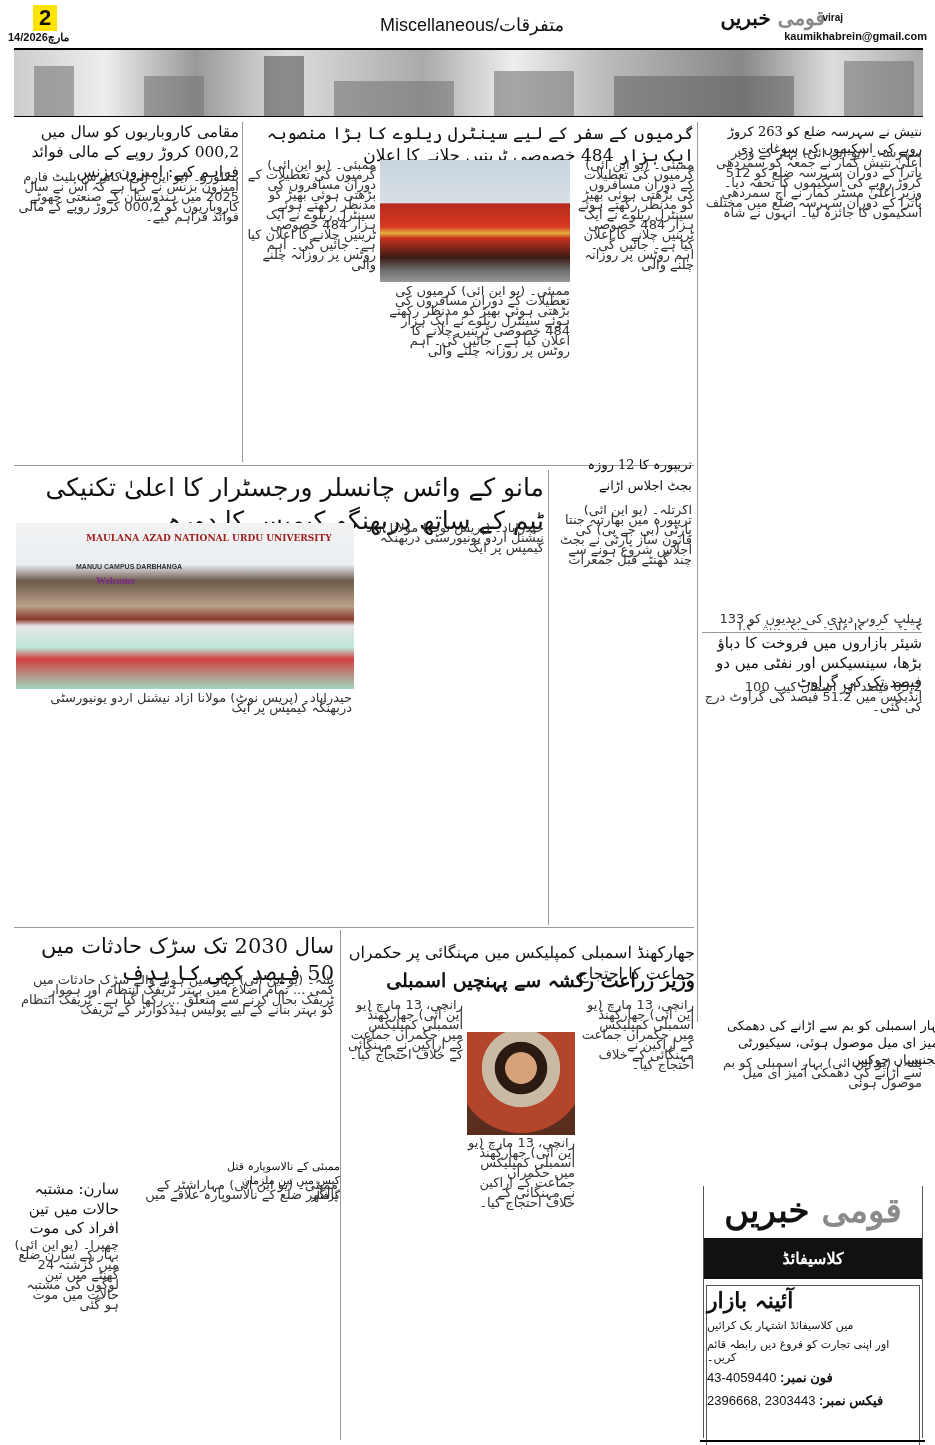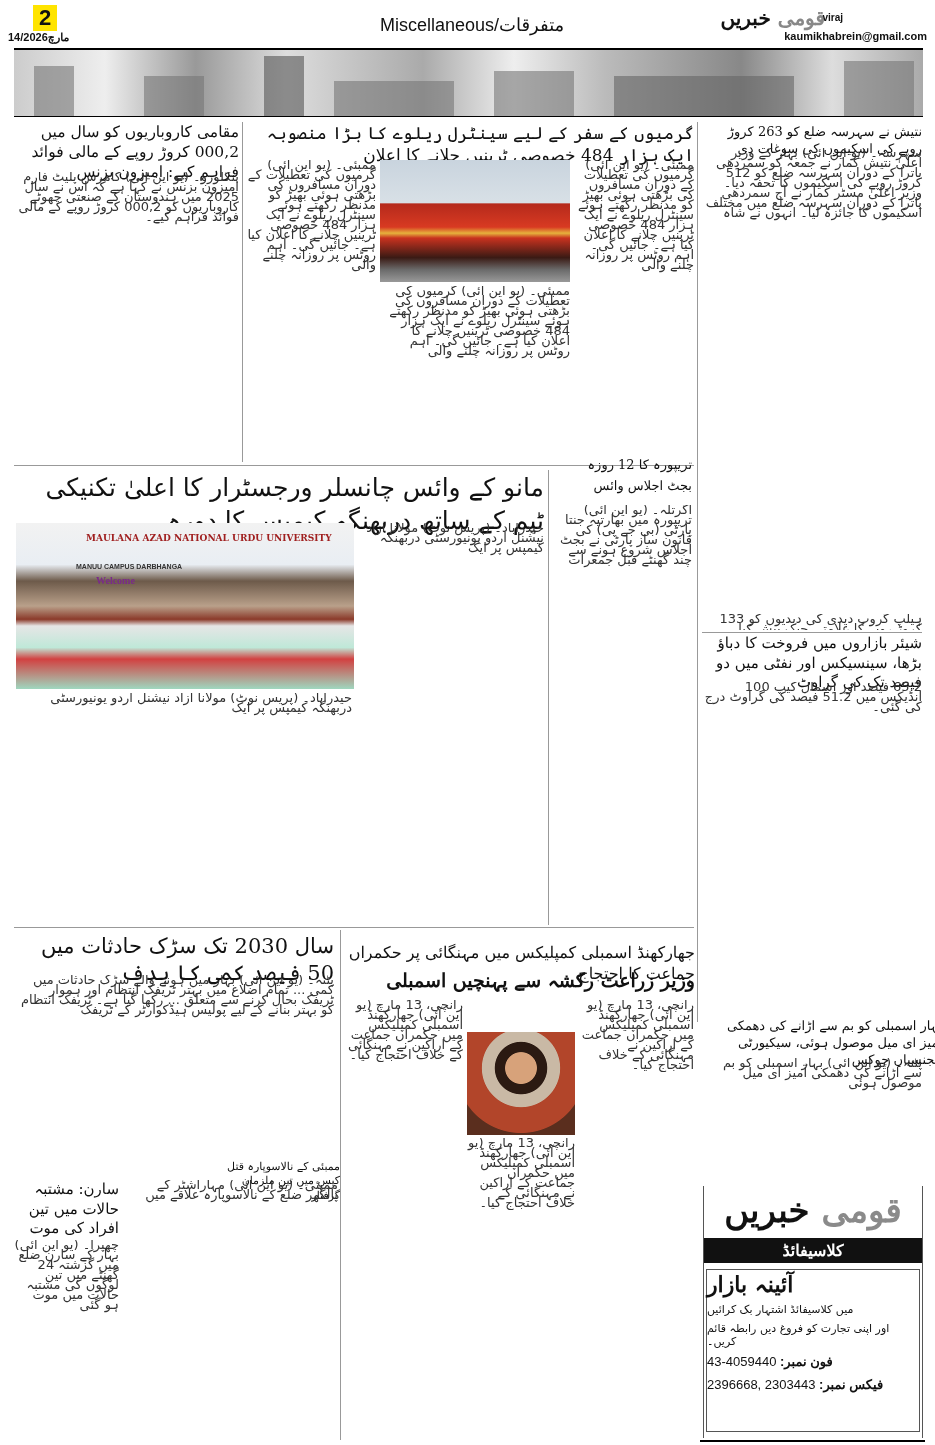--- a/index.html
+++ b/index.html
@@ -70,21 +70,21 @@
 <div class="abs photo meeting" style="left:16px;top:523px;width:338px;height:166px">
   <div style="position:absolute;left:70px;top:10px;font:bold 9px 'DejaVu Serif',serif;color:#a02020">MAULANA AZAD NATIONAL URDU UNIVERSITY</div>
   <div style="position:absolute;left:60px;top:40px;font:bold 7px 'Liberation Sans',sans-serif;color:#333">MANUU CAMPUS DARBHANGA</div>
   <div style="position:absolute;left:80px;top:52px;font:bold 10px 'Liberation Serif',serif;color:#7a2a8a">Welcome</div>
 </div>
 <div class="abs rtl body-text" style="left:356px;top:523px;width:188px;height:400px">حیدرآباد۔ (پریس نوٹ) مولانا آزاد نیشنل اردو یونیورسٹی دربھنگہ کیمپس پر ایک</div>
 <div class="abs rtl body-text" style="left:14px;top:693px;width:338px;height:230px">حیدرآباد۔ (پریس نوٹ) مولانا آزاد نیشنل اردو یونیورسٹی دربھنگہ کیمپس پر ایک</div>
 
 <div class="abs col-rule" style="left:548px;top:470px;height:455px"></div>
 <div class="abs rtl hl" style="left:552px;top:457px;width:140px;font-size:13px;font-weight:normal">تریپورہ کا 12 روزہ</div>
-<div class="abs rtl hl" style="left:552px;top:478px;width:140px;font-size:13px;font-weight:normal">بجٹ اجلاس وائس</div>
+<div class="abs rtl hl" style="left:552px;top:478px;width:140px;font-size:13px;font-weight:normal">بجٹ اجلاس اڑانے</div>
 <div class="abs rtl body-text" style="left:552px;top:505px;width:140px;height:420px">اگرتلہ۔ (یو این آئی) تریپورہ میں بھارتیہ جنتا پارٹی (بی جے پی) کی قانون ساز پارٹی نے بجٹ اجلاس شروع ہونے سے چند گھنٹے قبل جمعرات</div>
 
 <div class="abs h-rule" style="left:702px;top:632px;width:220px"></div>
 <div class="abs rtl hl" style="left:702px;top:634px;width:220px;font-size:15px">شیئر بازاروں میں فروخت کا دباؤ بڑھا، سینسیکس اور نفٹی میں دو فیصد تک کی گراوٹ</div>
 <div class="abs rtl body-text" style="left:702px;top:682px;width:220px;height:318px">65.2 فیصد اور اسمال کیپ 100 انڈیکس میں 51.2 فیصد کی گراوٹ درج کی گئی۔</div>
 
 <div class="abs h-rule" style="left:14px;top:927px;width:680px"></div>
 
 <div class="abs rtl hl" style="left:14px;top:933px;width:320px;font-size:21px">سال 2030 تک سڑک حادثات میں 50 فیصد کمی کا ہدف</div>
 <div class="abs rtl body-text" style="left:14px;top:975px;width:320px;height:180px">پٹنہ۔ (یو این آئی) بہار میں ہونے والے سڑک حادثات میں کمی ... تمام اضلاع میں بہتر ٹریفک انتظام اور ہموار ٹریفک بحال کرنے سے متعلق ... رکھا گیا ہے۔ ٹریفک انتظام کو بہتر بنانے کے لیے پولیس ہیڈکوارٹر کے ٹریفک</div>
@@ -101,21 +101,21 @@
 <div class="abs rtl body-text" style="left:122px;top:1180px;width:216px;height:260px">ممبئی۔ (یو این آئی) مہاراشٹر کے پالگھر ضلع کے نالاسوپارہ علاقے میں</div>
 
 <div class="abs rtl hl" style="left:14px;top:1180px;width:105px;font-size:15px">سارن: مشتبہ حالات میں تین افراد کی موت</div>
 <div class="abs rtl body-text" style="left:14px;top:1240px;width:105px;height:200px">چھپرا۔ (یو این آئی) بہار کے سارن ضلع میں گزشتہ 24 گھنٹے میں تین لوگوں کی مشتبہ حالات میں موت ہو گئی</div>
 
 <div class="abs rtl hl" style="left:722px;top:1018px;width:220px;font-size:13px">بہار اسمبلی کو بم سے اڑانے کی دھمکی آمیز ای میل موصول ہوئی، سیکیورٹی ایجنسیاں چوکس</div>
 <div class="abs rtl body-text" style="left:702px;top:1058px;width:220px;height:125px">پٹنہ۔ (یو این آئی) بہار اسمبلی کو بم سے اڑانے کی دھمکی آمیز ای میل موصول ہوئی</div>
 
 <div class="abs" style="left:703px;top:1186px;width:220px;height:252px;border-left:1px solid #555;border-right:1px solid #555">
   <div class="rtl hl" style="text-align:center;font-size:34px;font-weight:900;padding-top:2px"><span style="color:#8a8a8a">قومی</span> <span>خبریں</span></div>
-  <div class="clf-bar" style="margin:6px 0;padding:3px 0">کلاسیفائڈ</div>
+  <div class="clf-bar" style="margin:6px 0;padding:11px 0">کلاسیفائڈ</div>
   <div class="classified" style="margin:0 2px;height:163px;text-align:left;direction:rtl">
     <div class="hl" style="font-size:22px;font-weight:900">آئینہ بازار</div>
     <div style="font-size:11px;margin-top:4px">میں کلاسیفائڈ اشتہار بک کرائیں</div>
     <div style="font-size:11px;margin-top:6px">اور اپنی تجارت کو فروغ دیں رابطہ قائم کریں۔</div>
     <div style="margin-top:6px;font:13px 'Liberation Sans',sans-serif"><b>فون نمبر:</b> <span style="direction:ltr;unicode-bidi:embed">43-4059440</span></div>
     <div style="margin-top:8px;font:13px 'Liberation Sans',sans-serif"><b>فیکس نمبر:</b> <span style="direction:ltr;unicode-bidi:embed">2396668, 2303443</span></div>
   </div>
 </div>
 <div class="abs" style="left:700px;top:1440px;width:225px;height:2px;background:#000"></div>
 

